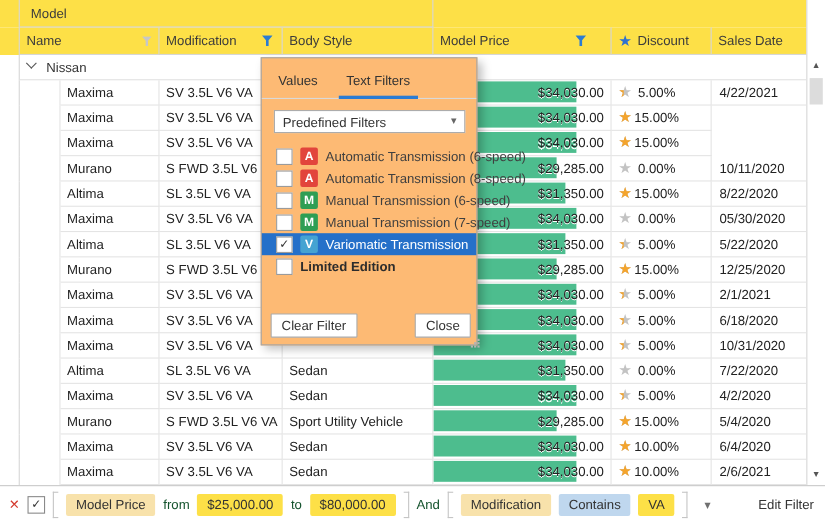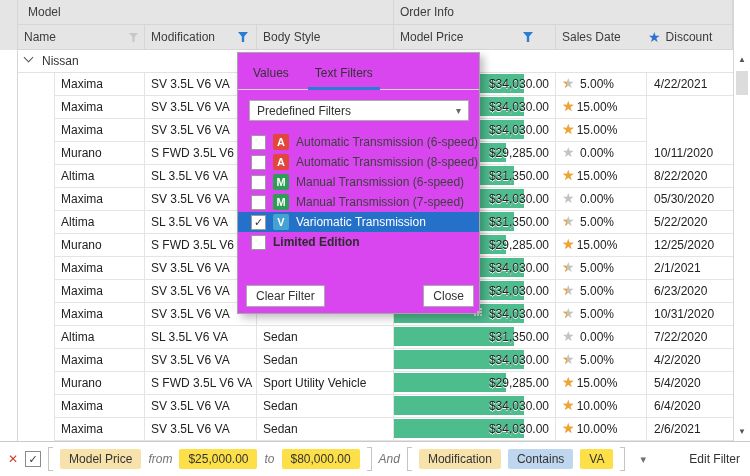--- a/index.html
+++ b/index.html
@@ -1,21 +1,21 @@
 <!DOCTYPE html>
 <html><head>
 <meta charset="utf-8">
 <style>
   html,body{margin:0;padding:0;background:#fff;}
   #screen{position:relative;width:750px;height:476px;background:#fff;overflow:hidden;
           font-family:"Liberation Sans","DejaVu Sans",sans-serif;font-size:12px;color:#222;}
   *{box-sizing:border-box;}
 
   
-  .band-row,.header-row{display:flex;height:25px;background:#e5e5e5;}
+  .band-row,.header-row{display:flex;height:25px;background:#fde047;}
   .hcell{position:relative;border-right:1px solid #d6d6d6;border-bottom:1px solid #d6d6d6;
          line-height:24px;color:#3c3c3c;white-space:nowrap;overflow:hidden;padding-left:6px;}
   .gut{width:18px;border-right:1px solid #d6d6d6;border-bottom:none;padding:0;}
   .band-model{width:376px;padding-left:10px;}
   .band-order{width:339px;}
   .col-name{width:127px;}
   .col-mod{width:112px;}
   .col-body{width:137px;}
   .col-price{width:162px;}
   .col-disc{width:91px;}
@@ -54,21 +54,21 @@
 
   
   .vscroll{position:absolute;top:0;right:0;width:17px;height:441px;background:#fff;border-left:1px solid #d6d6d6;}
   .sbtn{position:absolute;left:0;width:16px;height:17px;text-align:center;font-size:8px;
         color:#555;line-height:17px;cursor:default;}
   .sbtn.up{top:51px;}
   .sbtn.down{top:423px;}
   .sthumb{position:absolute;left:2px;top:71px;width:12px;height:24px;background:#dcdcdc;}
 
   
-  .popup{position:absolute;left:237px;top:52px;width:243px;height:262px;background:#d946ef;
+  .popup{position:absolute;left:237px;top:52px;width:197px;height:262px;background:#fdba74;
          border:1px solid #a6a6a6;box-shadow:4px 4px 8px rgba(0,0,0,.25);z-index:10;}
   .tabs{display:flex;height:37px;align-items:flex-end;border-bottom:1px solid #d9d9d9;padding-left:13px;}
   .tab{position:relative;padding:0 2px 9px 2px;margin-right:22px;color:#333;cursor:default;}
   .tab.active::after{content:"";position:absolute;left:-5px;right:-5px;bottom:-1px;height:3px;background:#2b7cd3;}
   .combo{margin:10px 10px 0 11px;height:21px;border:1px solid #acacac;display:flex;align-items:center;
          justify-content:space-between;padding:0 7px;color:#333;background:#fff;}
   .ccaret{color:#666;font-size:10px;}
   .flist{margin-top:11px;}
   .fitem{height:20px;display:flex;align-items:center;padding-left:13px;}
   .fitem.selected{background:#2570c9;}
@@ -92,57 +92,56 @@
   .fx{color:#d43b30;font-weight:bold;font-size:12px;cursor:default;}
   .fcb{width:16px;height:16px;border:1px solid #8a8a8a;background:#fff;display:inline-flex;
        align-items:center;justify-content:center;font-size:11px;color:#333;line-height:1;}
   .bracket{width:5px;height:24px;}
   .bracket.open{border-left:1px solid #c5c5c5;border-top:1px solid #c5c5c5;border-bottom:1px solid #c5c5c5;}
   .bracket.close{border-right:1px solid #c5c5c5;border-top:1px solid #c5c5c5;border-bottom:1px solid #c5c5c5;}
   .chip{padding:3px 9px;border-radius:2px;color:#333;white-space:nowrap;}
   .chip.field{background:#f8e2ab;}
   .chip.value{background:#fde047;}
   .chip.op{background:#bfd7ee;}
-  .word{color:#737373;font-style:italic;}
+  .word{color:#14532d;}
   .fcaret{color:#707070;font-size:11px;margin-left:8px;}
   .editf{margin-left:auto;color:#333;cursor:default;}
 </style>
 </head>
 <body>
 
 <div id="screen">
 
   <div class="band-row">
     <div class="hcell gut"></div>
     <div class="hcell band-model">Model</div>
-    <div class="hcell band-order">Order Info</div>
   </div>
 
   <div class="header-row">
     <div class="hcell gut"></div>
     <div class="hcell col-name">
       <span>Name</span>
       <span class="funnel gray" style="right:6px;"></span>
     </div>
     <div class="hcell col-mod">
       <span>Modification</span>
       <span class="funnel" style="right:8px;"></span>
     </div>
     <div class="hcell col-body">
       <span>Body Style</span>
     </div>
     <div class="hcell col-price">
       <span>Model Price</span>
       <span class="funnel" style="right:22px;"></span>
     </div>
+    <div class="hcell col-disc">
+      <span class="hstar">★</span><span>Discount</span>
+    </div>
     <div class="hcell col-date">
       <span>Sales Date</span>
-    </div>
-    <div class="hcell col-disc">
-      <span class="hstar">★</span><span>Discount</span>
     </div>
   </div>
 
   <div class="group-row">
     <div class="c gutter"></div>
     <div class="group-cell">
       <span class="chev"></span><span>Nissan</span>
     </div>
   </div>
 
@@ -362,21 +361,21 @@
         </div>
         <div class="c disc">
           <span class="starwrap">
             <span class="star">★</span>
             <span class="starfill" style="width:33%">
               <span class="star">★</span>
             </span>
           </span>
           <span class="pct">5.00%</span>
         </div>
-        <div class="c date">6/23/2020</div>
+        <div class="c date">6/18/2020</div>
       </div>
       <div class="row">
         <div class="c gutter"></div>
         <div class="c indent"></div>
         <div class="c name">Maxima</div>
         <div class="c mod">SV 3.5L V6 VA</div>
         <div class="c body"></div>
         <div class="c price">
           <div class="bar" style="width:81.0%">
             <span class="ptxt">$34,030.00</span>

